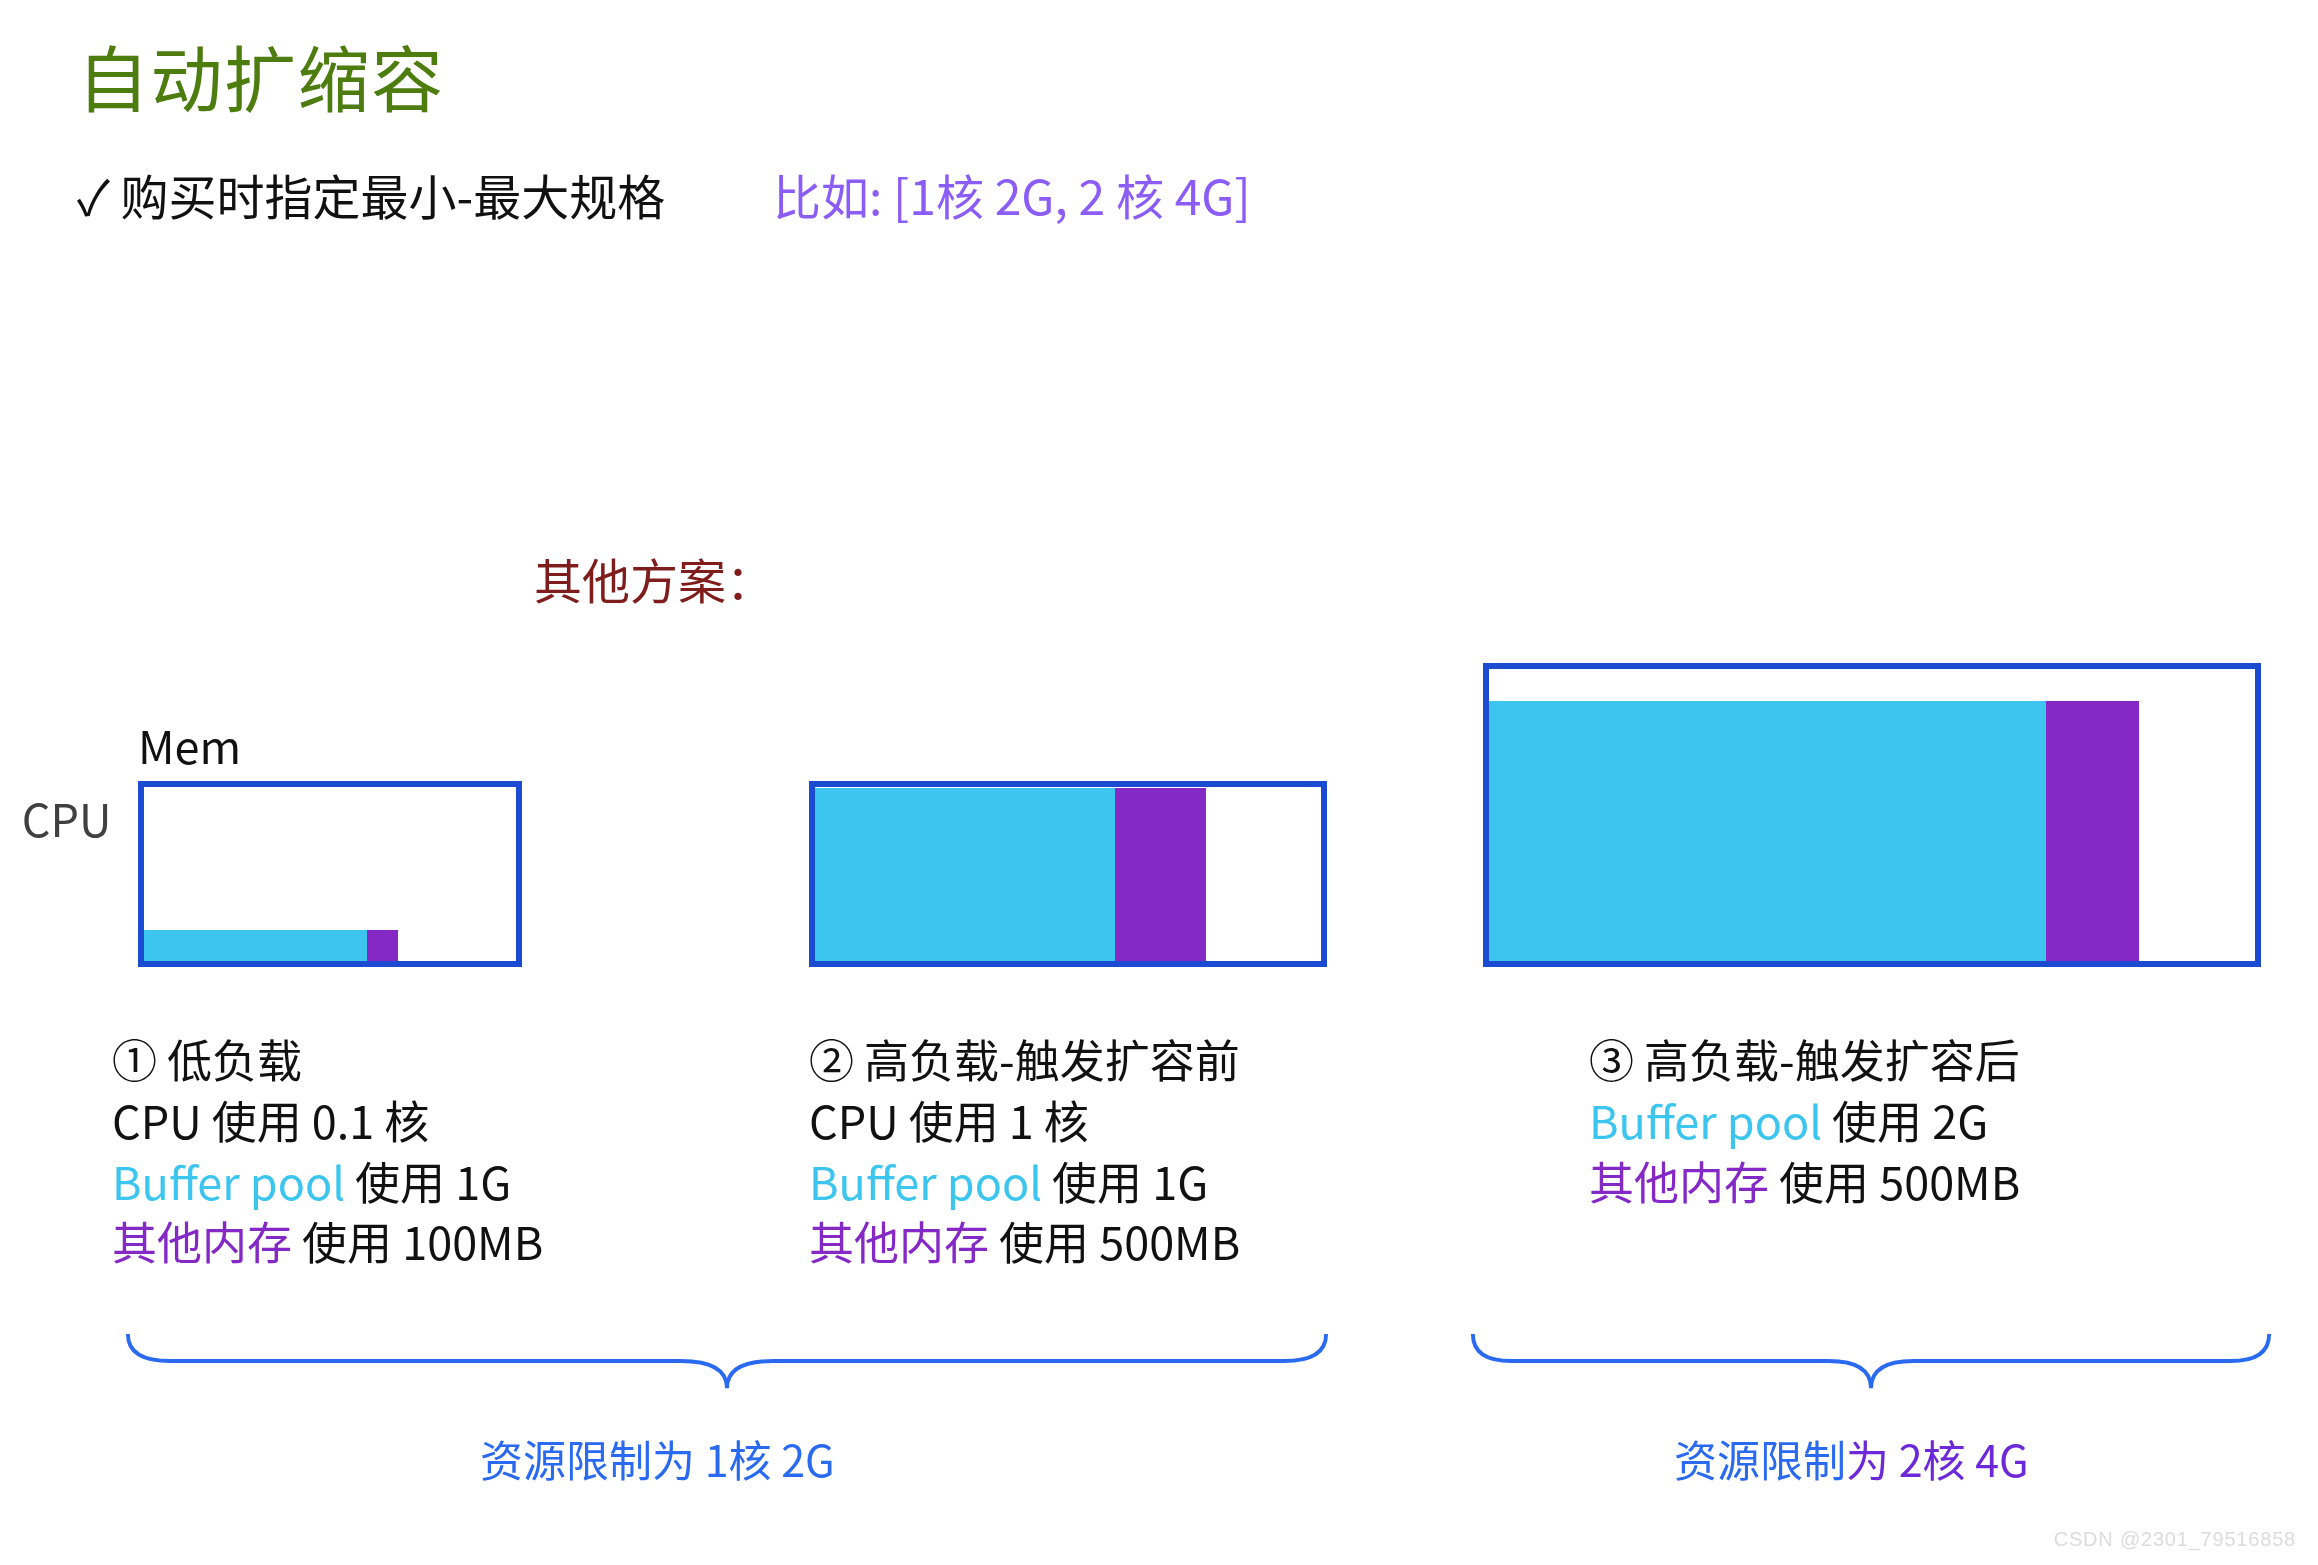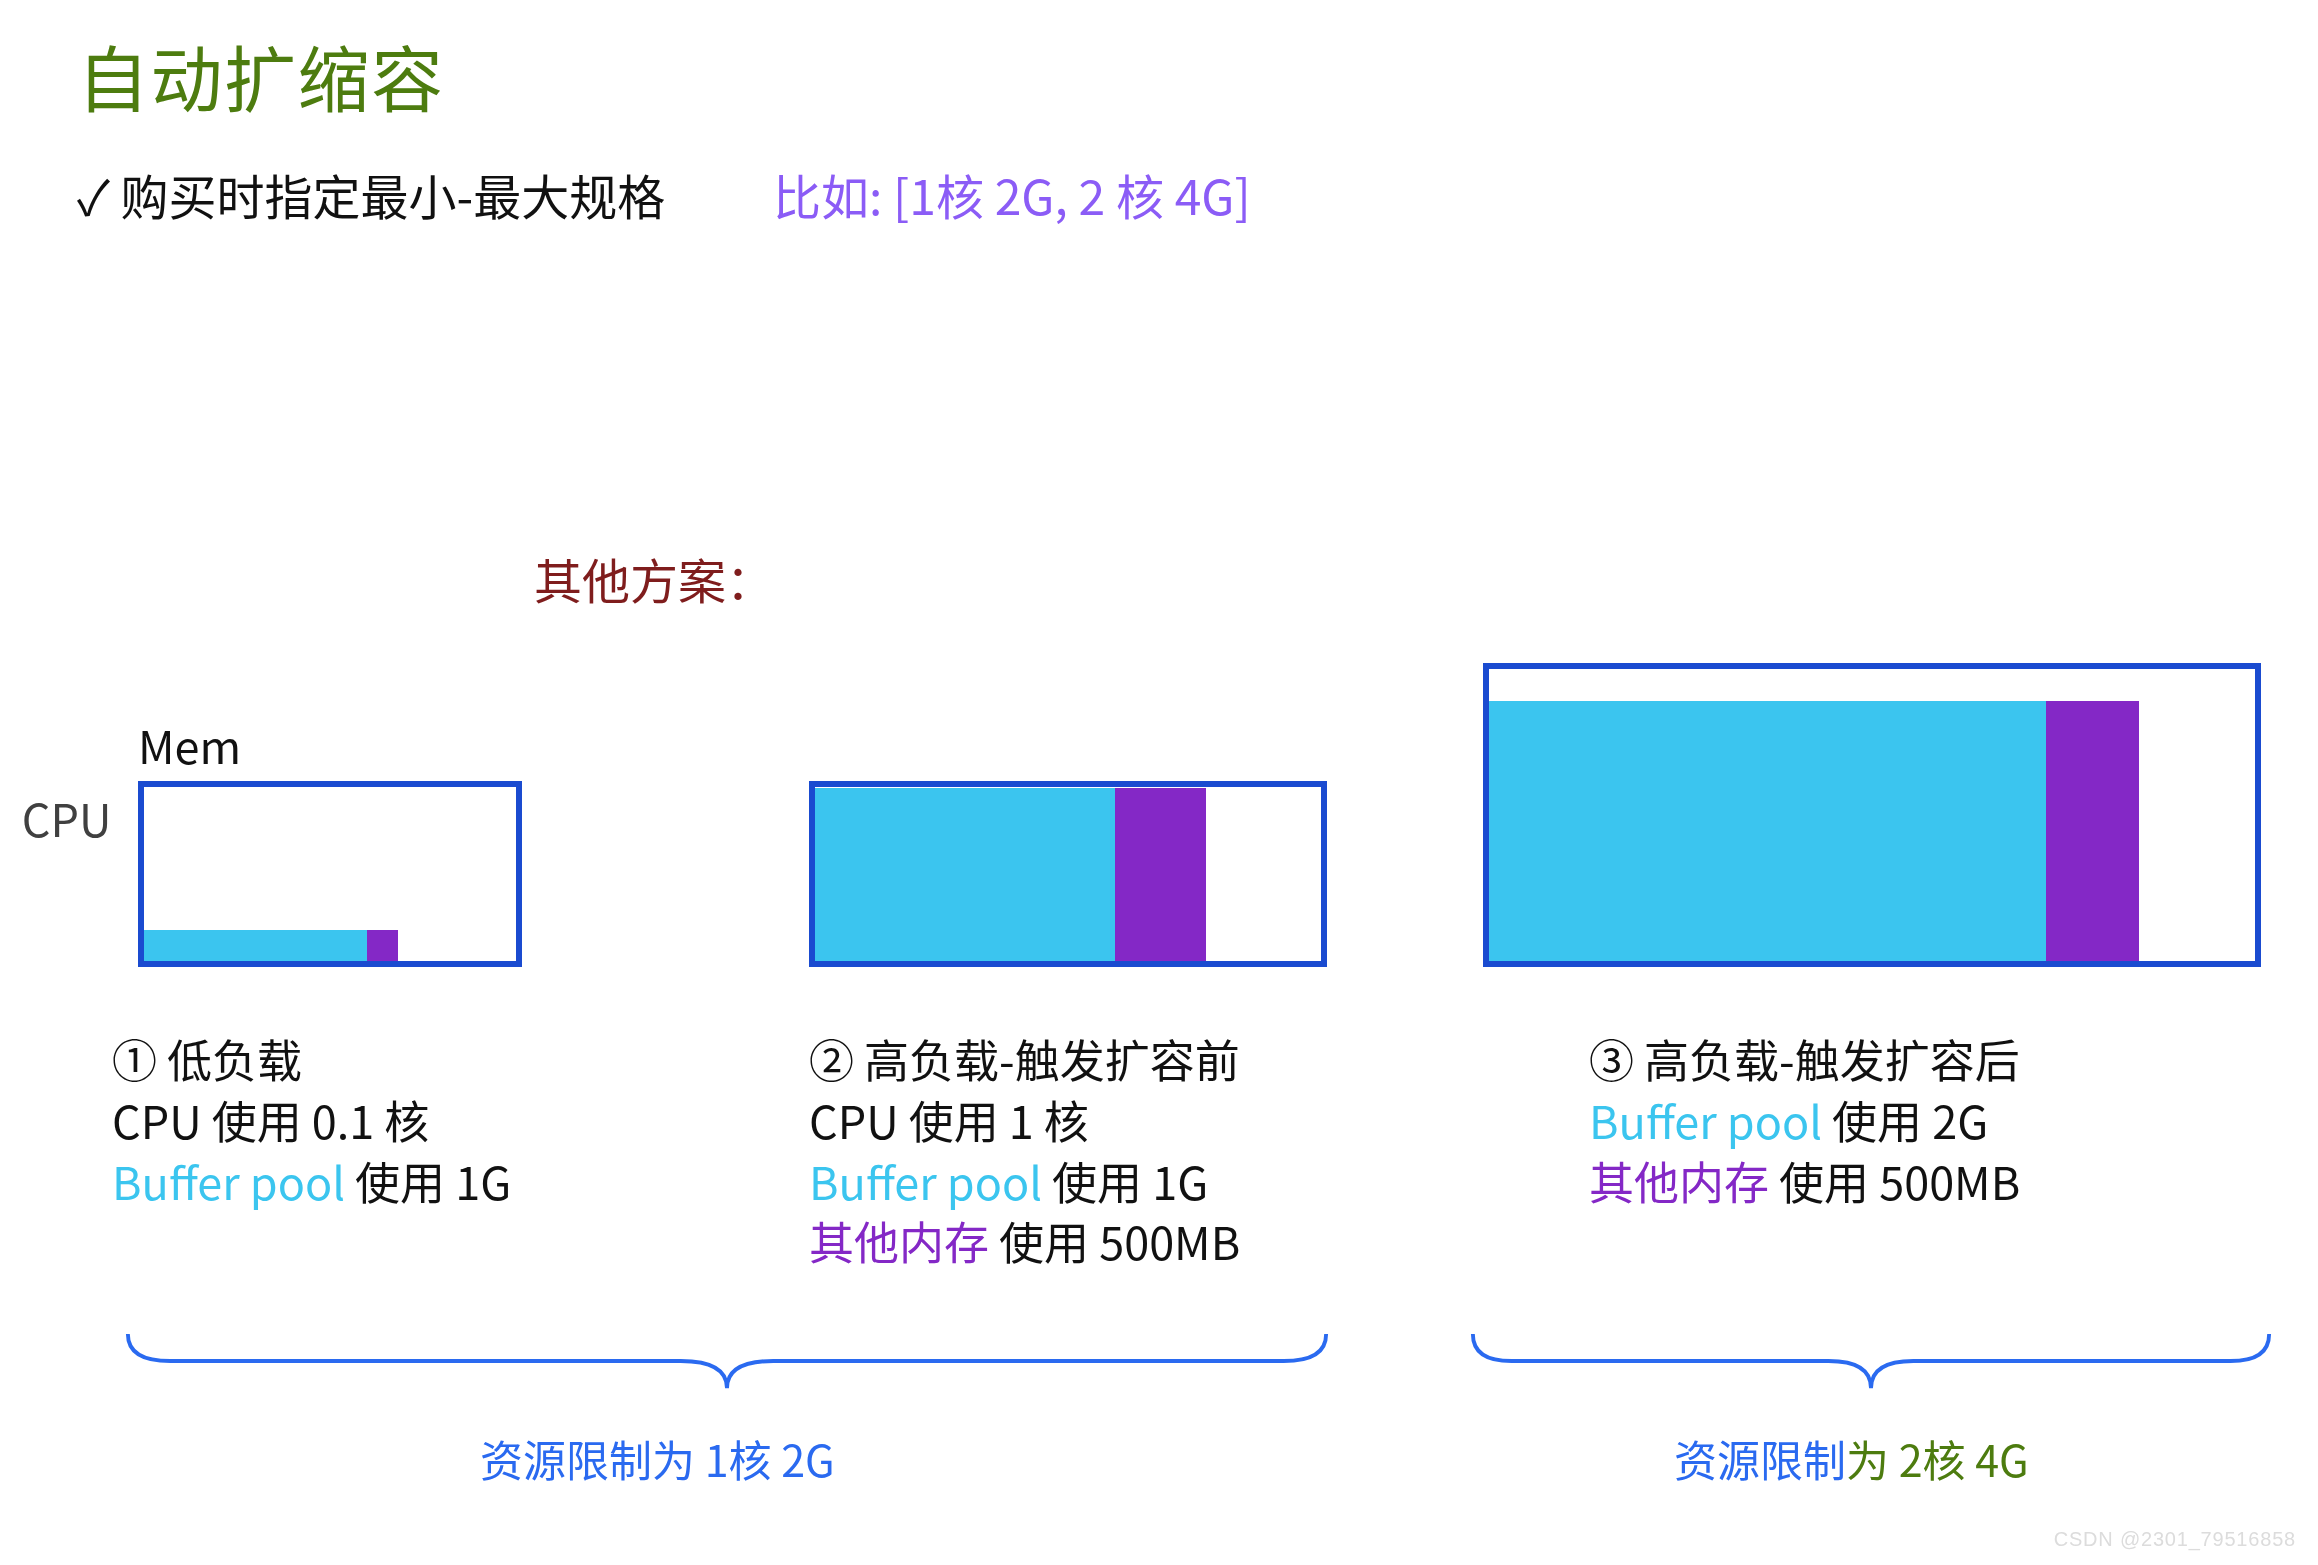--- a/index.html
+++ b/index.html
@@ -109,20 +109,23 @@
 </div>
 <div class="desc" style="left:112px;top:1029px;">
   <div>
     <span>①</span>
     <span>低负载</span>
   </div>
   <div>CPU 使用 0.1 核</div>
   <div>
     <span class="bp-lbl">Buffer pool</span><span> 使用 1G</span>
   </div>
+  <div>
+    <span class="om-lbl">其他内存</span><span> 使用 100MB</span>
+  </div>
 </div>
 
 <div class="chart c2">
   <div class="bp"></div>
   <div class="om"></div>
 </div>
 <div class="desc" style="left:809px;top:1029px;">
   <div>
     <span>②</span>
     <span>高负载-触发扩容前</span>
@@ -161,17 +164,17 @@
 <div class="brace-lbl" style="left:480px;top:1427px;">
   <span style="color:#2a6af0">资源限制</span><span style="color:#2a6af0">为 1核 2G</span>
 </div>
 
 <div class="brace" style="left:1469px;top:1330px;width:804px;">
   <svg viewBox="0 0 1040 80" preserveAspectRatio="none">
     <path d="M5 5 Q5 40 55 40 L465 40 Q520 40 520 75 Q520 40 575 40 L985 40 Q1035 40 1035 5" fill="none" stroke="#2a6af0" stroke-width="5"></path>
   </svg>
 </div>
 <div class="brace-lbl" style="left:1674px;top:1427px;">
-  <span style="color:#2a6af0">资源限制</span><span style="color:#4d7c0f">为 2核 4G</span>
+  <span style="color:#2a6af0">资源限制</span><span style="color:#6d28d9">为 2核 4G</span>
 </div>
 
 <div class="wm">CSDN @2301_79516858</div>
 
 
 </body></html>

